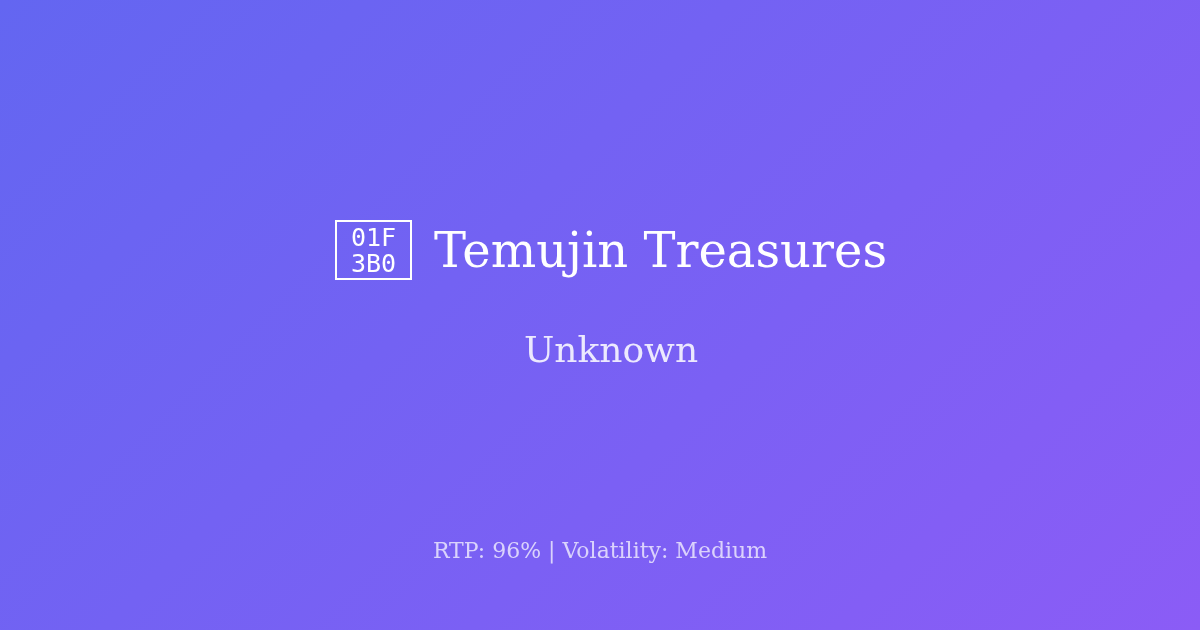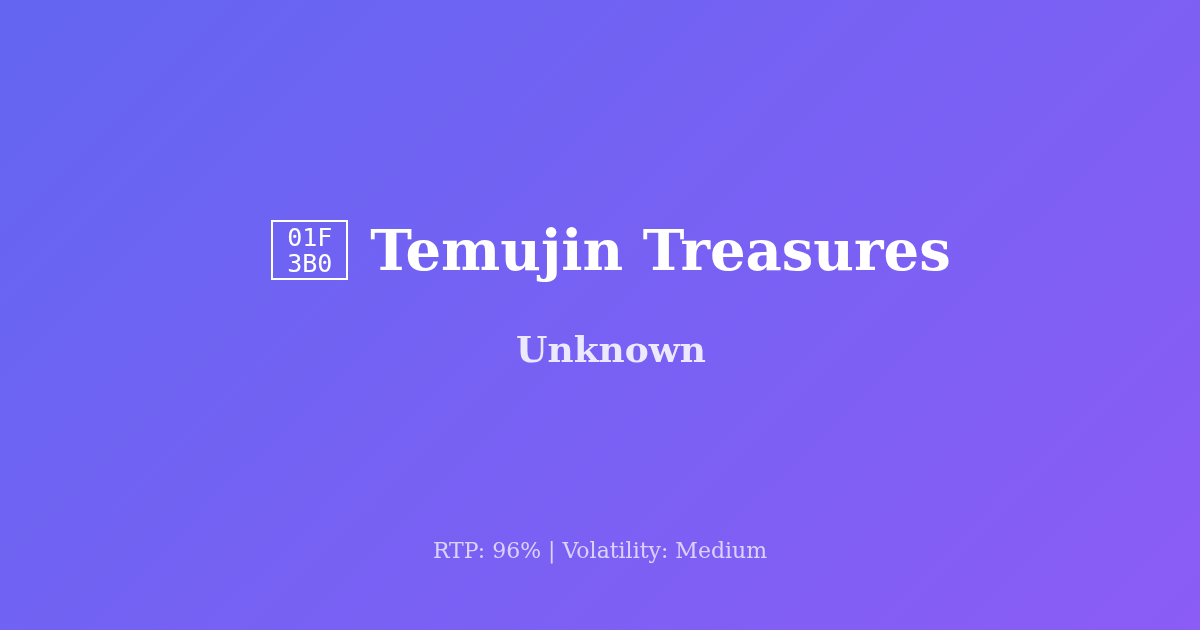--- a/index.html
+++ b/index.html
@@ -66,31 +66,31 @@
     font-size: 25px;
     font-weight: 400;
     line-height: 1.04;
     letter-spacing: 0px;
     color: #FFFFFF;
     white-space: pre;
   }
 
   .game-title {
     font-family: "DejaVu Serif", "Liberation Serif", serif;
-    font-weight: 700;
-    font-size: 56px;
+    font-weight: 400;
+    font-size: 48px;
     line-height: 1.06;
     color: #FFFFFF;
     white-space: nowrap;
     letter-spacing: 0px;
   }
 
   .game-subtitle {
     font-family: "DejaVu Serif", "Liberation Serif", serif;
-    font-weight: 700;
+    font-weight: 400;
     font-size: 36px;
     line-height: 1.2;
     color: rgba(255, 255, 255, 0.86);
     margin-top: 48px;
     white-space: nowrap;
   }
 
   
   .card-footer {
     position: absolute;

